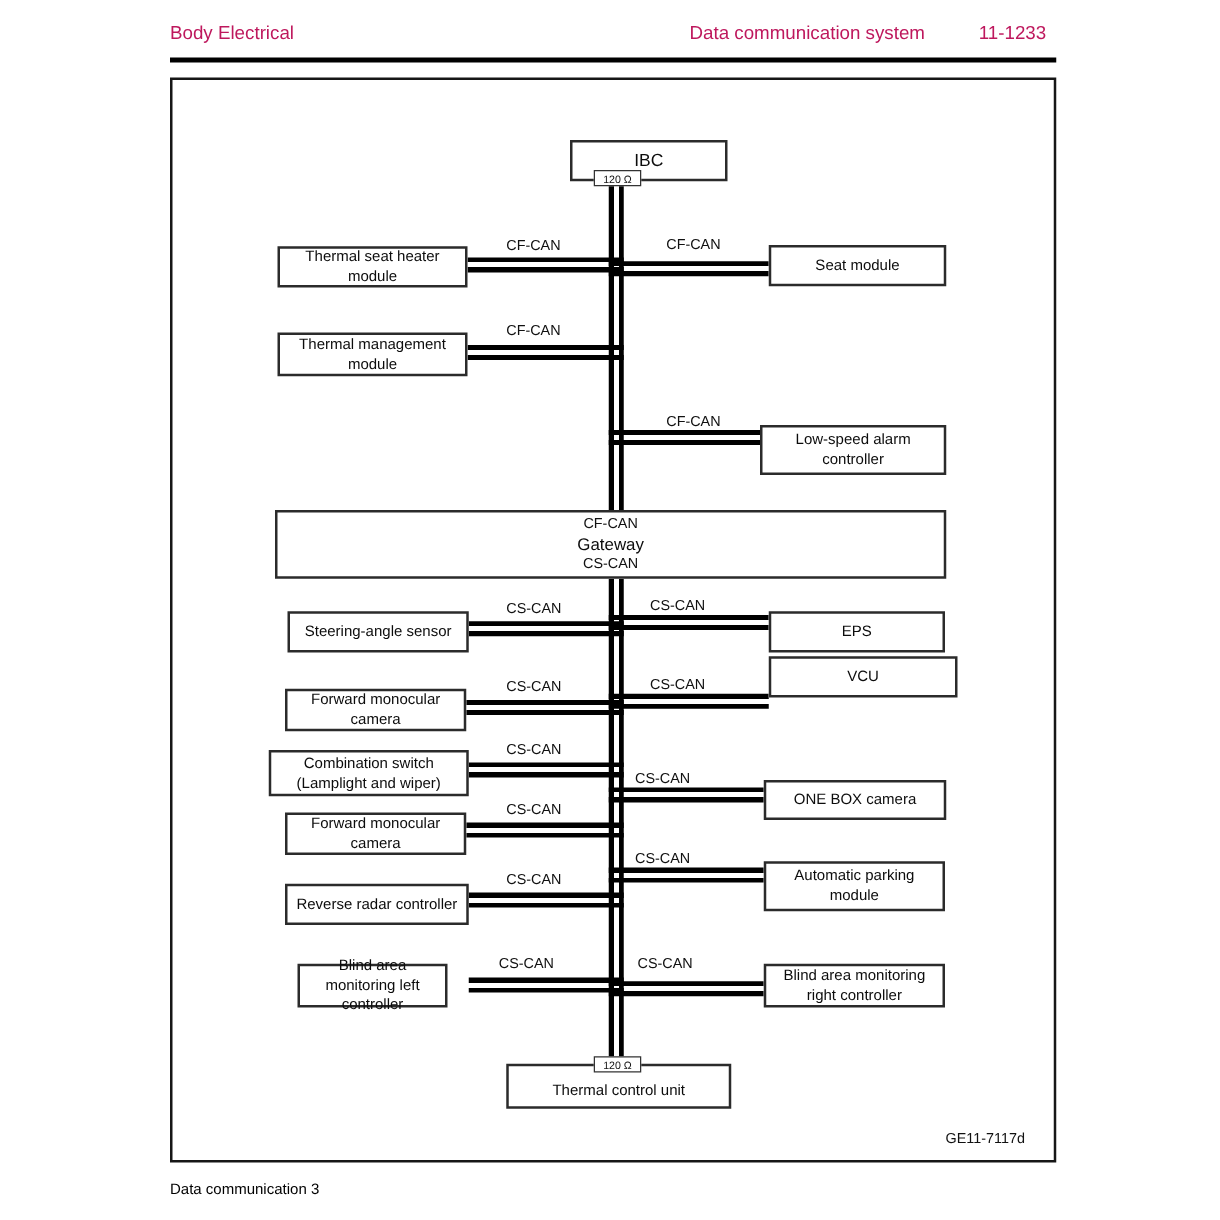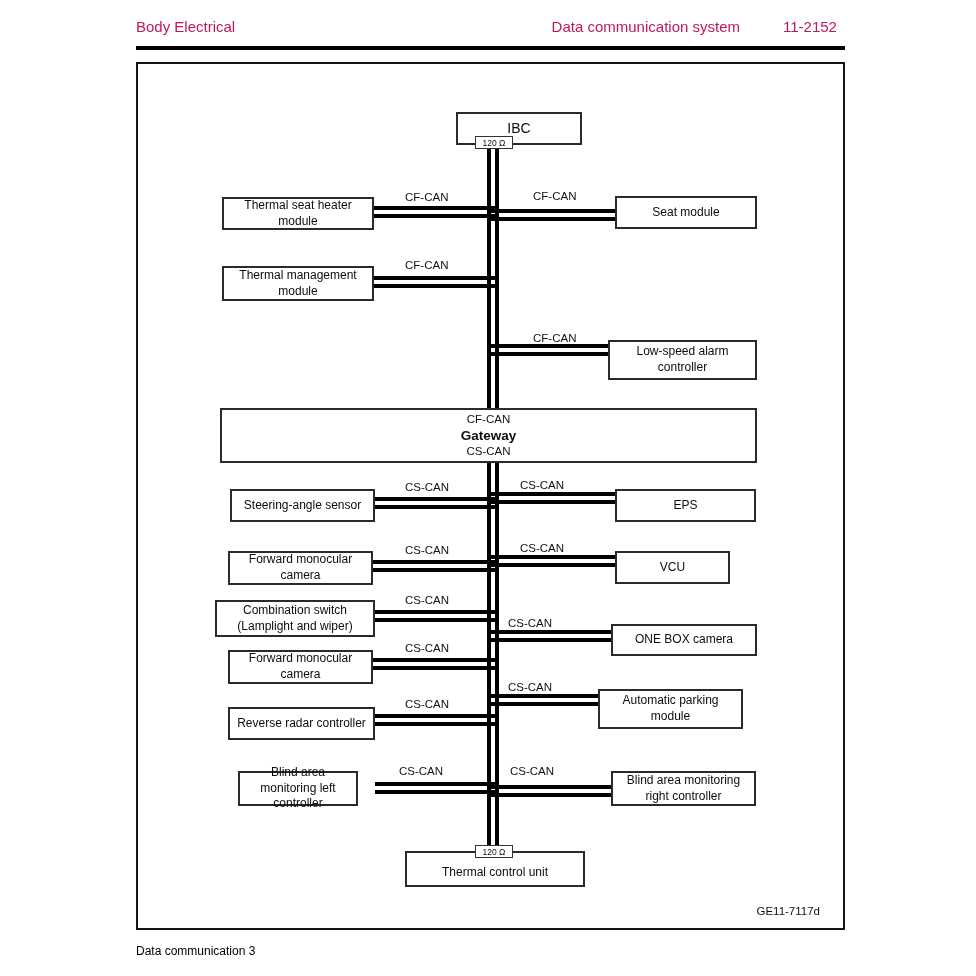--- a/index.html
+++ b/index.html
@@ -31,40 +31,40 @@
          display: flex; align-items: center; justify-content: center; text-align: center;
          font-size: 12px; line-height: 1.3; color: #0c0c0c; padding: 0 2px; z-index: 3; }
   .box.pad8 { padding: 18px 8px; }
   .box.big { font-size: 14px; }
 
   .gateway { position: absolute; left: 220px; top: 408px; width: 537px; height: 55px;
              background: #fff; border: 2px solid #2b2b2b; box-sizing: border-box; z-index: 3;
              display: flex; flex-direction: column; align-items: center; justify-content: space-between;
              padding: 3px 0 4px 0; }
   .gateway .bus-tag { font-size: 11.5px; color: #111; }
-  .gateway .gw-name { font-size: 13.5px; color: #0c0c0c; font-weight: bold; }
+  .gateway .gw-name { font-size: 13.5px; color: #0c0c0c; }
 
   
   .can { position: absolute; font-size: 11.5px; color: #111; white-space: nowrap; z-index: 4; }
 
   
   .term { position: absolute; width: 38px; height: 13px; background: #fff; border: 1.5px solid #333;
           box-sizing: border-box; display: flex; align-items: center; justify-content: center;
           font-size: 8.5px; color: #111; z-index: 5; left: 475px; }
 
   .fig-code { position: absolute; left: 640px; top: 905px; width: 180px; text-align: right;
               font-size: 11.5px; color: #111; z-index: 4; }
   .footer-caption { position: absolute; left: 136px; top: 944px; font-size: 12px; color: #000; }
 </style>
 </head>
 <body>
 
 <div class="hdr-text" style="left:136px">Body Electrical</div>
 <div class="hdr-text" style="right:236px">Data communication system</div>
-<div class="hdr-text" style="left:783px">11-2152</div>
+<div class="hdr-text" style="left:783px">11-1233</div>
 <div class="hdr-rule"></div>
 
 <div class="frame"></div>
 
 <div class="vb" style="top:142px; height:266px"></div>
 <div class="vb" style="top:463px; height:388px"></div>
 
 <div class="hl" style="left:374px; top:206px; width:125px"></div>
 <div class="hl" style="left:487px; top:209px; width:128px"></div>
 <div class="hl" style="left:374px; top:276px; width:125px"></div>
@@ -105,25 +105,25 @@
 
 <div class="gateway">
   <span class="bus-tag">CF-CAN</span>
   <span class="gw-name">Gateway</span>
   <span class="bus-tag">CS-CAN</span>
 </div>
 
 <div class="box" style="left:230px; top:489px; width:145px; height:33px">Steering-angle sensor</div>
 <div class="box" style="left:615px; top:489px; width:141px; height:33px">EPS</div>
 <div class="box" style="left:228px; top:551px; width:145px; height:34px">Forward monocular camera</div>
-<div class="box" style="left:615px; top:551px; width:115px; height:33px">VCU</div>
+<div class="box" style="left:615px; top:525px; width:151px; height:33px">VCU</div>
 <div class="box" style="left:215px; top:600px; width:160px; height:37px">Combination switch (Lamplight and wiper)</div>
 <div class="box" style="left:611px; top:624px; width:146px; height:32px">ONE BOX camera</div>
 <div class="box" style="left:228px; top:650px; width:145px; height:34px">Forward monocular camera</div>
-<div class="box pad8" style="left:598px; top:689px; width:145px; height:35px">Automatic parking module</div>
+<div class="box pad8" style="left:611px; top:689px; width:145px; height:35px">Automatic parking module</div>
 <div class="box" style="left:228px; top:707px; width:147px; height:33px">Reverse radar controller</div>
 <div class="box" style="left:238px; top:771px; width:120px; height:35px">Blind area monitoring left controller</div>
 <div class="box" style="left:611px; top:771px; width:145px; height:35px">Blind area monitoring right controller</div>
 <div class="box" style="left:405px; top:851px; width:180px; height:36px; padding-top:8px">Thermal control unit</div>
 
 <div class="term" style="top:136px">120 Ω</div>
 <div class="term" style="top:845px">120 Ω</div>
 
 <div class="fig-code">GE11-7117d</div>
 <div class="footer-caption">Data communication 3</div>

